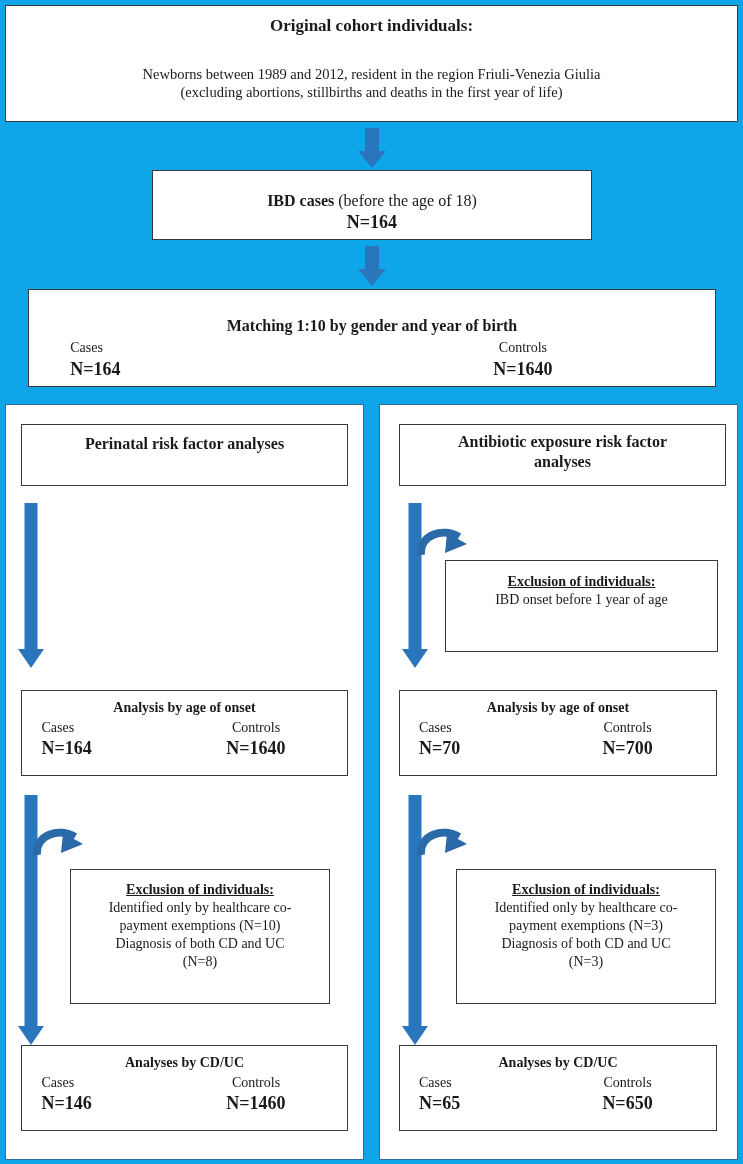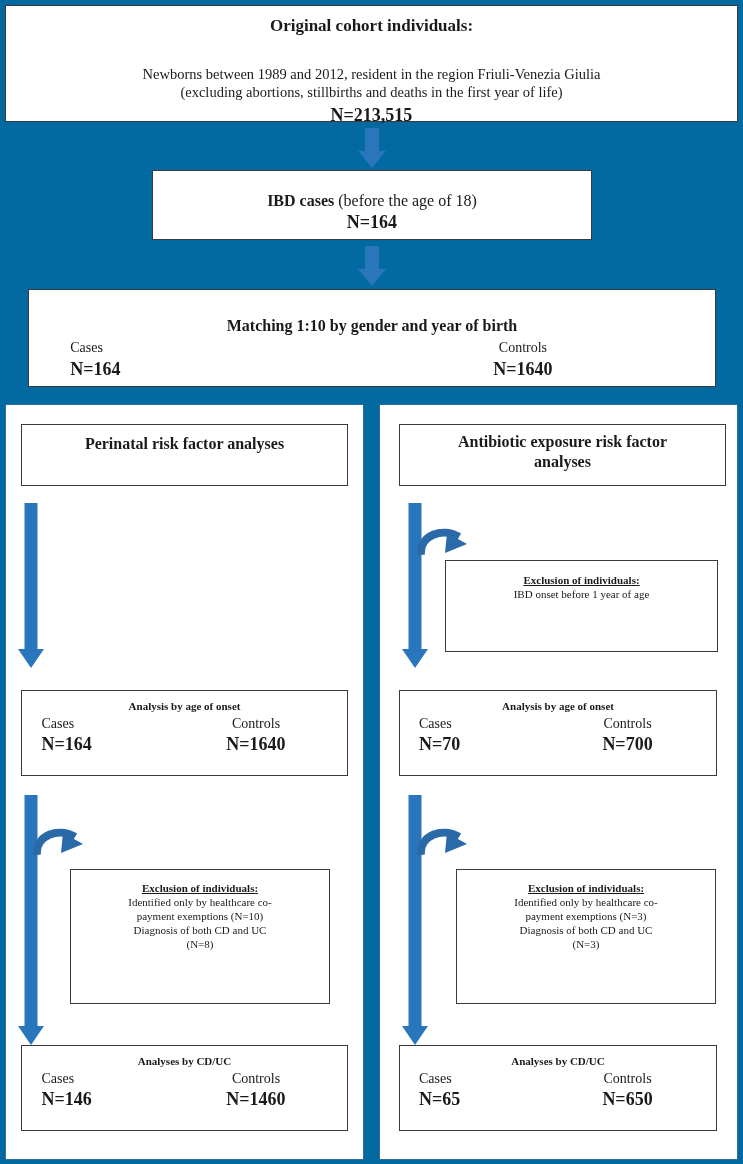--- a/index.html
+++ b/index.html
@@ -8,21 +8,21 @@
     background: #ffffff;
   }
   body {
     font-family: "Liberation Serif", "DejaVu Serif", serif;
     color: #1a1a1a;
   }
   #page {
     position: relative;
     width: 743px;
     height: 1164px;
-    background: #0369a1;
+    background: #0ea5e9;
     overflow: hidden;
   }
 
   
   .box {
     position: absolute;
     box-sizing: border-box;
     border: 1.5px solid #3a3a3a;
     background: #ffffff;
     text-align: center;
@@ -68,41 +68,40 @@
   
   .curve {
     position: absolute;
   }
 
   
   .fs-title   { font-size: 17px; }
   .fs-body    { font-size: 14.5px; }
   .fs-num     { font-size: 18px; }
   .fs-head    { font-size: 16px; }
-  .fs-small   { font-size: 11px; }
+  .fs-small   { font-size: 14px; }
   .fs-sub     { font-size: 14px; }
 
   
   .cc-row {
     display: block;
     width: 100%;
   }
   .cc-row .c1 { display: inline-block; width: 44%; text-align: left; }
   .cc-row .c2 { display: inline-block; width: 44%; text-align: center; }
 </style>
 </head>
 <body>
 
 <div id="page">
 
   <div class="box" style="left:5px; top:5px; width:733px; height:117px; padding-top:9px;">
     <span class="t fs-title bold">Original cohort individuals:</span>
     <span class="t fs-body" style="margin-top:28px;">Newborns between 1989 and 2012, resident in the region Friuli-Venezia Giulia</span>
     <span class="t fs-body">(excluding abortions, stillbirths and deaths in the first year of life)</span>
-    <span class="t fs-num bold" style="margin-top:2px;">N=213,515</span>
   </div>
 
   <div class="arrow-down" style="left:357px; top:128px; width:30px; height:40px;">
     <div class="shaft" style="width:14px; height:24px;"></div>
     <div class="head" style="border-left-width:14px; border-right-width:14px; border-top-width:17px;"></div>
   </div>
 
   <div class="box" style="left:152px; top:170px; width:440px; height:70px; padding-top:20px;">
     <span class="t fs-head">
       <b>IBD cases</b><span> (before the age of 18)</span>

